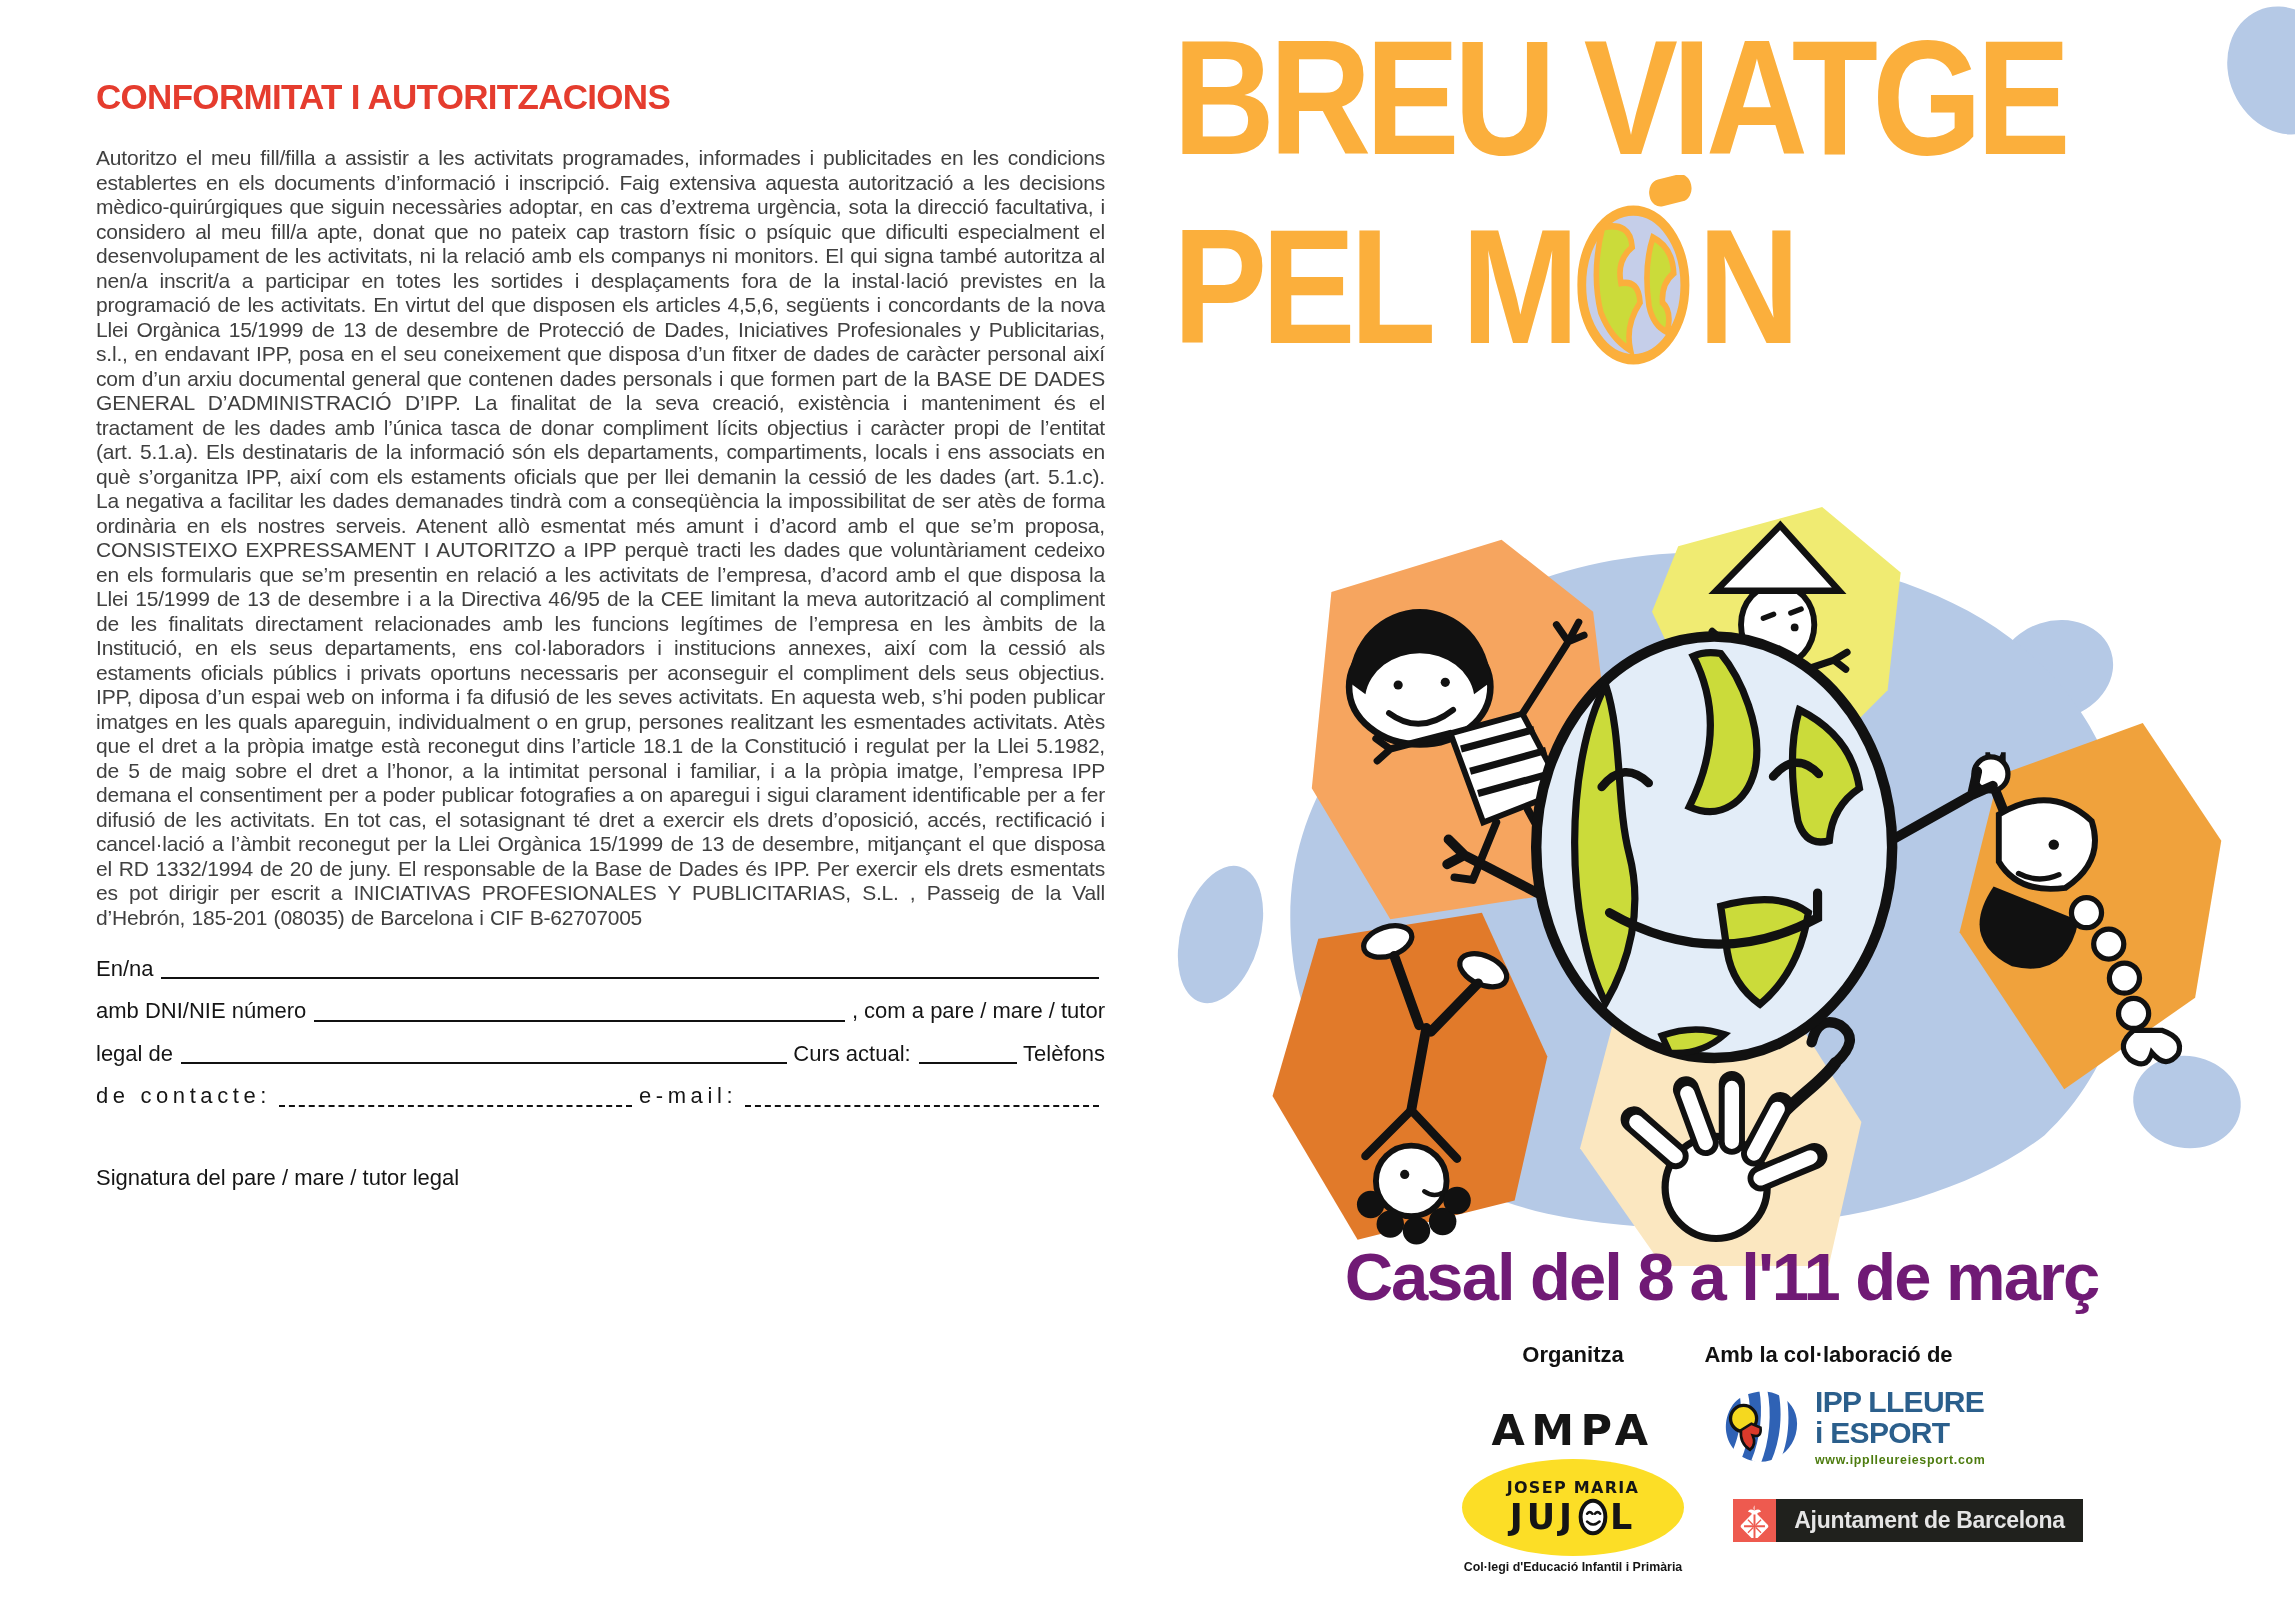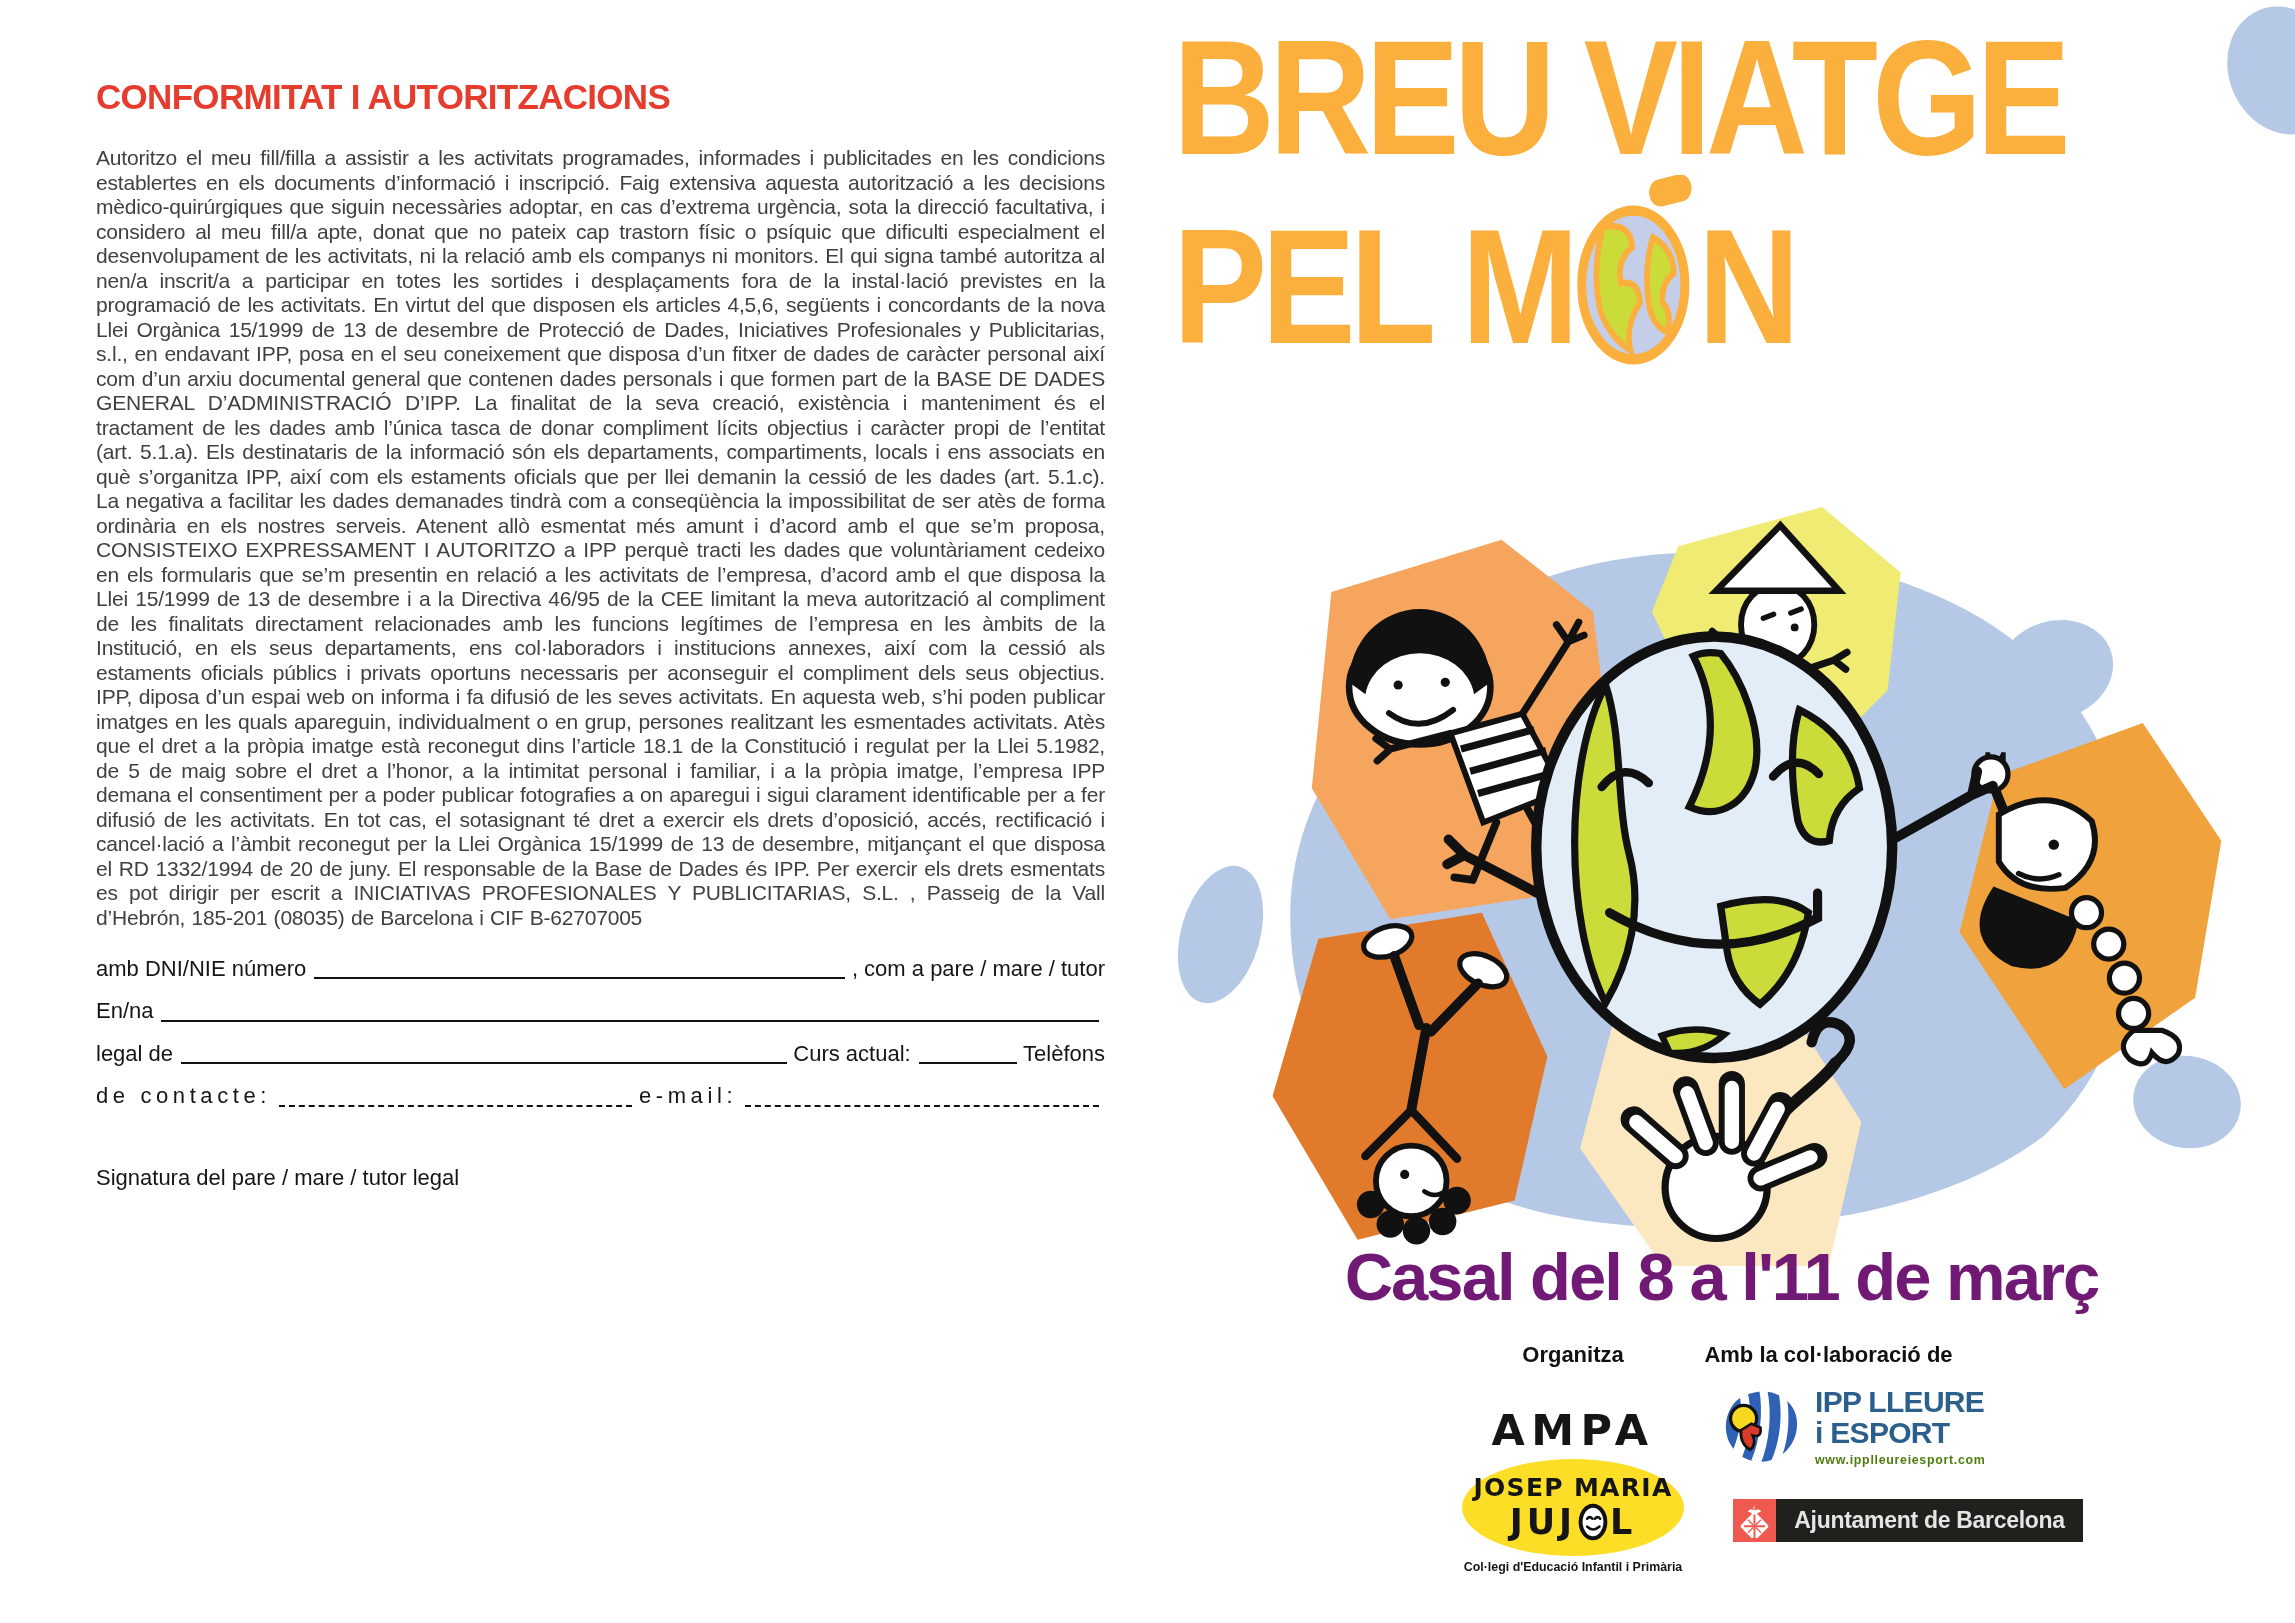--- a/index.html
+++ b/index.html
@@ -41,21 +41,21 @@
     position:absolute;top:1342px;font-size:22px;font-weight:bold;color:#111;text-align:center;
   }
   .org-heading{left:340px;width:170px;}
   .collab-heading{left:543px;width:275px;}
   .ampa-logo{position:absolute;left:307px;top:1405px;width:236px;text-align:center;}
   .ampa-word{font-size:43px;font-weight:bold;letter-spacing:6.5px;font-family:"DejaVu Sans",sans-serif;}
   .ampa-blob{
     margin:3.9px auto 0 auto;width:222px;height:97px;background:#FCDE26;border-radius:50%;
     display:flex;flex-direction:column;align-items:center;justify-content:center;
   }
-  .ampa-line2{font-size:25px;font-weight:bold;font-family:"DejaVu Sans",sans-serif;letter-spacing:1.3px;text-align:center;}
+  .ampa-line2{font-size:16px;font-weight:bold;font-family:"DejaVu Sans",sans-serif;letter-spacing:1.3px;text-align:center;}
   .ampa-line3{font-size:35px;font-weight:bold;font-family:"DejaVu Sans",sans-serif;letter-spacing:3.9px;display:flex;align-items:center;justify-content:center;}
   .ampa-caption{font-size:12.4px;font-weight:bold;margin-top:3.9px;letter-spacing:0;}
   .ipp-logo{position:absolute;left:576px;top:1387px;display:flex;align-items:flex-start;gap:14px;}
   .ipp-text-col{display:flex;flex-direction:column;}
   .ipp-name{font-size:30px;font-weight:bold;color:#2B5F8C;line-height:1.02;letter-spacing:-0.7px;}
   .ipp-url{font-size:12.4px;color:#4d7c0f;font-weight:bold;letter-spacing:0.7px;margin-top:5.2px;}
   .ajuntament{position:absolute;left:585px;top:1499px;display:flex;height:43px;}
   .aj-square{width:43px;height:43px;background:#EE5A4F;display:flex;align-items:center;justify-content:center;}
   .aj-bar{
     background:#20211D;color:#e5e5e5;font-size:23px;font-weight:bold;
@@ -65,27 +65,27 @@
 </style>
 </head>
 <body>
 
 <div class="left-page">
   <h1 class="doc-title">CONFORMITAT I AUTORITZACIONS</h1>
   <p class="doc-body">Autoritzo el meu fill/filla a assistir a les activitats programades, informades i publicitades en les condicions establertes en els documents d’informació i inscripció. Faig extensiva aquesta autorització a les decisions mèdico-quirúrgiques que siguin necessàries adoptar, en cas d’extrema urgència, sota la direcció facultativa, i considero al meu fill/a apte, donat que no pateix cap trastorn físic o psíquic que dificulti especialment el desenvolupament de les activitats, ni la relació amb els companys ni monitors. El qui signa també autoritza al nen/a inscrit/a a participar en totes les sortides i desplaçaments fora de la instal·lació previstes en la programació de les activitats. En virtut del que disposen els articles 4,5,6, següents i concordants de la nova Llei Orgànica 15/1999 de 13 de desembre de Protecció de Dades, Iniciatives Profesionales y Publicitarias, s.l., en endavant IPP, posa en el seu coneixement que disposa d’un fitxer de dades de caràcter personal així com d’un arxiu documental general que contenen dades personals i que formen part de la BASE DE DADES GENERAL D’ADMINISTRACIÓ D’IPP. La finalitat de la seva creació, existència i manteniment és el tractament de les dades amb l’única tasca de donar compliment lícits objectius i caràcter propi de l’entitat (art. 5.1.a). Els destinataris de la informació són els departaments, compartiments, locals i ens associats en què s’organitza IPP, així com els estaments oficials que per llei demanin la cessió de les dades (art. 5.1.c). La negativa a facilitar les dades demanades tindrà com a conseqüència la impossibilitat de ser atès de forma ordinària en els nostres serveis. Atenent allò esmentat més amunt i d’acord amb el que se’m proposa, CONSISTEIXO EXPRESSAMENT I AUTORITZO a IPP perquè tracti les dades que voluntàriament cedeixo en els formularis que se’m presentin en relació a les activitats de l’empresa, d’acord amb el que disposa la Llei 15/1999 de 13 de desembre i a la Directiva 46/95 de la CEE limitant la meva autorització al compliment de les finalitats directament relacionades amb les funcions legítimes de l’empresa en les àmbits de la Institució, en els seus departaments, ens col·laboradors i institucions annexes, així com la cessió als estaments oficials públics i privats oportuns necessaris per aconseguir el compliment dels seus objectius. IPP, diposa d’un espai web on informa i fa difusió de les seves activitats. En aquesta web, s’hi poden publicar imatges en les quals apareguin, individualment o en grup, persones realitzant les esmentades activitats. Atès que el dret a la pròpia imatge està reconegut dins l’article 18.1 de la Constitució i regulat per la Llei 5.1982, de 5 de maig sobre el dret a l’honor, a la intimitat personal i familiar, i a la pròpia imatge, l’empresa IPP demana el consentiment per a poder publicar fotografies a on aparegui i sigui clarament identificable per a fer difusió de les activitats. En tot cas, el sotasignant té dret a exercir els drets d’oposició, accés, rectificació i cancel·lació a l’àmbit reconegut per la Llei Orgànica 15/1999 de 13 de desembre, mitjançant el que disposa el RD 1332/1994 de 20 de juny. El responsable de la Base de Dades és IPP. Per exercir els drets esmentats es pot dirigir per escrit a INICIATIVAS PROFESIONALES Y PUBLICITARIAS, S.L. , Passeig de la Vall d’Hebrón, 185-201 (08035) de Barcelona i CIF B-62707005</p>
 
   <div class="form-area">
     <div class="form-row">
+      <span>En/na</span>
+      <span class="fill"></span>
+    </div>
+    <div class="form-row">
       <span>amb DNI/NIE número</span>
       <span class="fill"></span>
       <span>, com a pare / mare / tutor</span>
-    </div>
-    <div class="form-row">
-      <span>En/na</span>
-      <span class="fill"></span>
     </div>
     <div class="form-row">
       <span>legal de</span>
       <span class="fill"></span>
       <span>Curs actual:</span>
       <span class="fill short"></span>
       <span>Telèfons</span>
     </div>
     <div class="form-row">
       <span class="spaced">de contacte:</span>

